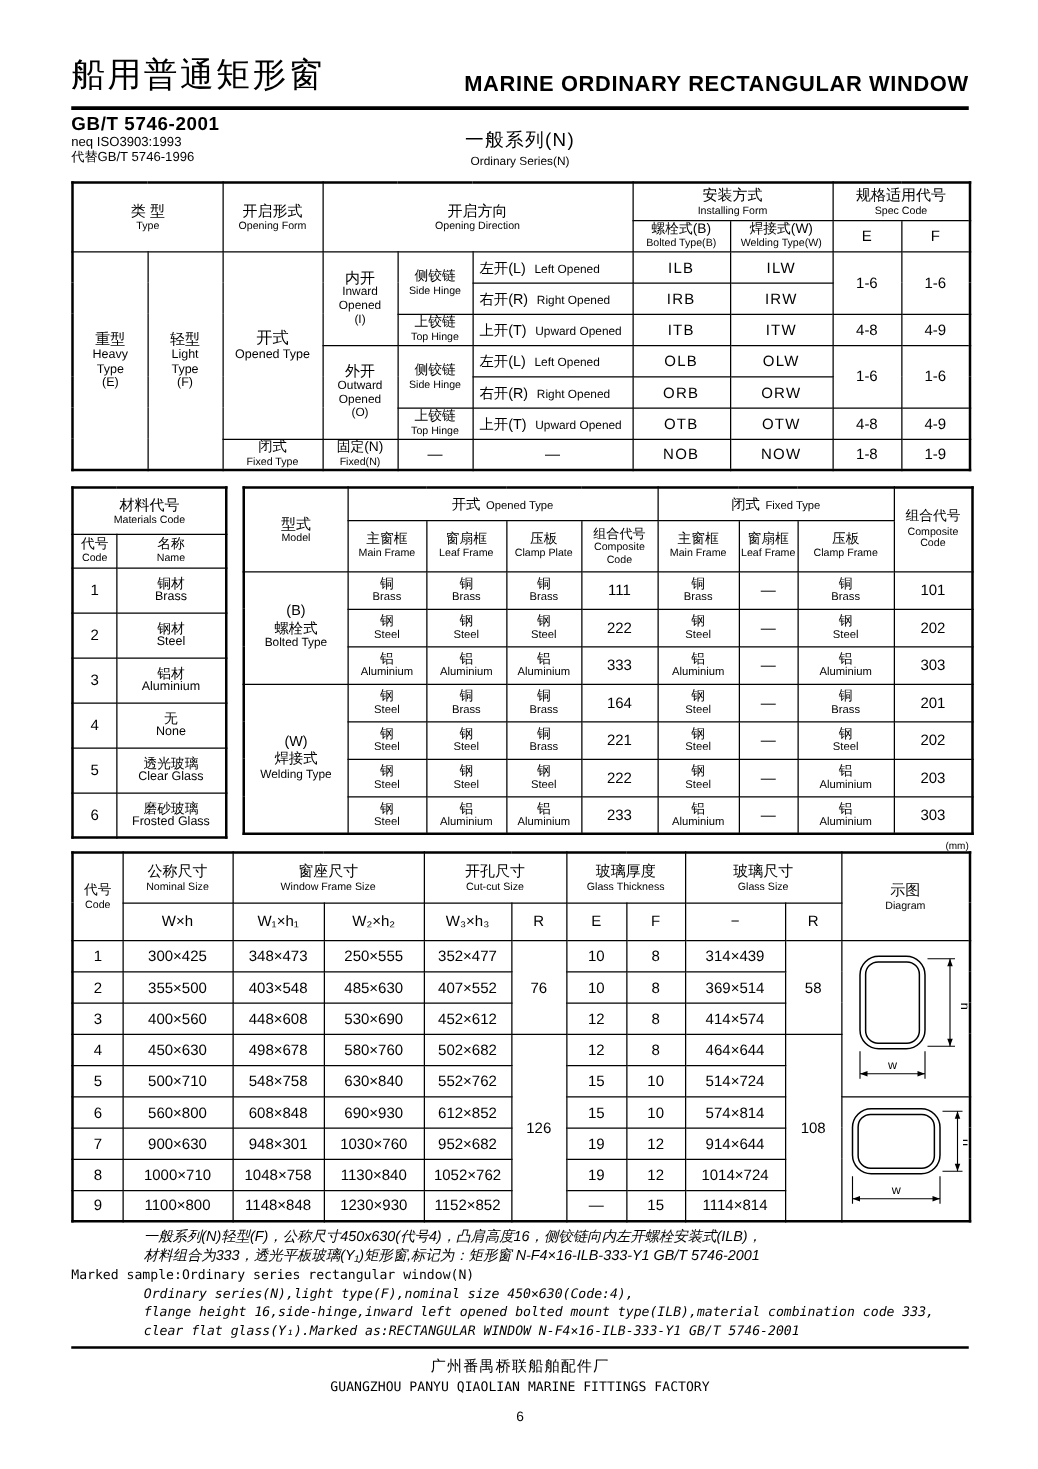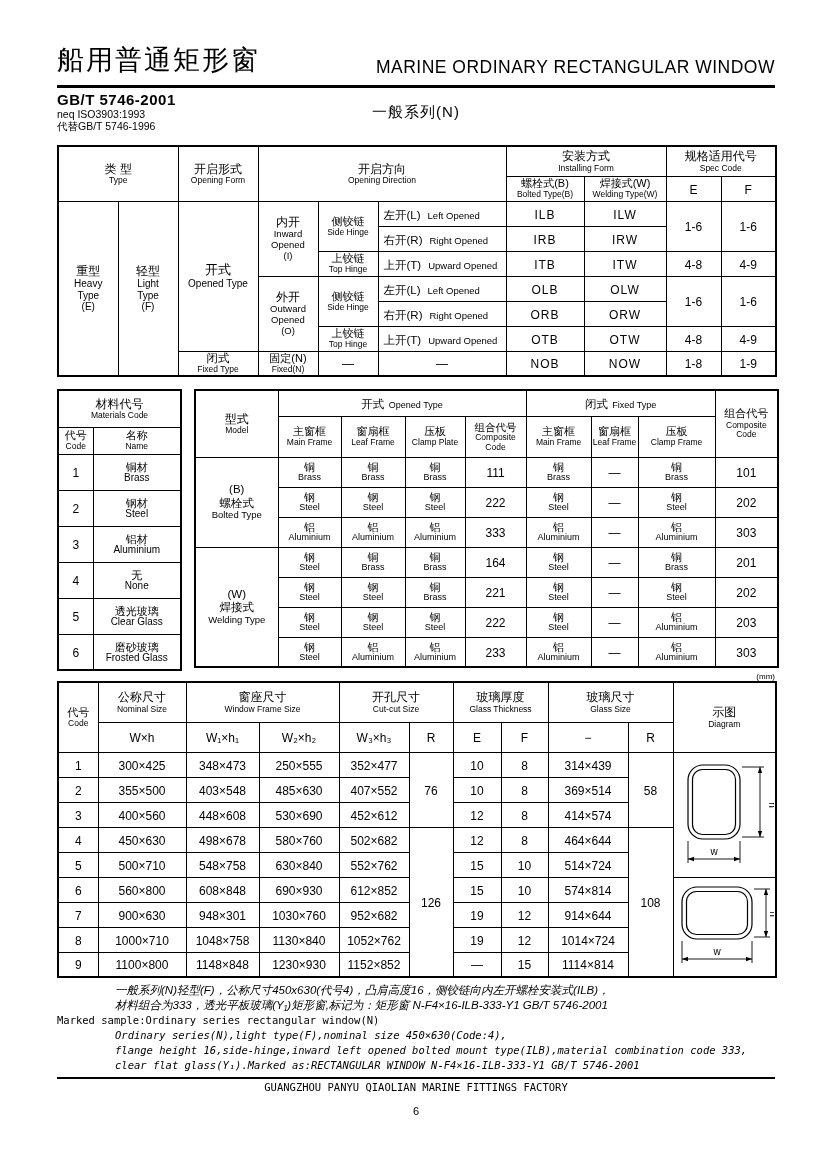--- a/index.html
+++ b/index.html
@@ -4,21 +4,21 @@
 <style>
   html,body{margin:0;padding:0;background:#fff;}
   .page{position:relative;width:830px;height:1175px;background:#fff;color:#000;
         font-family:"Liberation Sans",sans-serif;overflow:hidden;}
   .content{position:absolute;left:57px;top:0;width:718px;}
 
   
   .title-row{display:flex;justify-content:space-between;align-items:flex-end;
              padding-top:42px;padding-bottom:7px;border-bottom:3px solid #000;}
   .title-cn{font-size:27px;letter-spacing:2px;text-align:right;}
-  .title-en{font-size:17.5px;font-weight:normal;letter-spacing:.5px;}
+  .title-en{font-size:17.5px;font-weight:bold;letter-spacing:.5px;}
   .subheader{position:relative;height:54px;margin-top:3px;}
   .std-block{position:absolute;left:0;top:0;line-height:1.15;}
   .std-main{font-size:15px;font-weight:600;letter-spacing:.5px;}
   .std-sub{font-size:10.5px;}
   .series-block{position:absolute;left:0;right:0;top:12px;text-align:center;}
   .series-cn{font-size:15px;letter-spacing:1px;}
   .series-en{font-size:9.5px;margin-top:2px;}
 
   
   table{border-collapse:collapse;table-layout:fixed;}
@@ -82,20 +82,21 @@
     <div class="title-en">MARINE ORDINARY RECTANGULAR WINDOW</div>
   </div>
   <div class="subheader">
     <div class="std-block">
       <div class="std-main">GB/T 5746-2001</div>
       <div class="std-sub">neq ISO3903:1993</div>
       <div class="std-sub">代替GB/T 5746-1996</div>
     </div>
     <div class="series-block">
       <div class="series-cn">一般系列(N)</div>
+      <div class="series-en">Ordinary Series(N)</div>
     </div>
   </div>
 
   <table class="t1 bordered">
     <colgroup>
       <col style="width:60px">
           <col style="width:60px">
           <col style="width:80px">
       <col style="width:60px">
           <col style="width:60px">
@@ -775,17 +776,18 @@
   <div class="notes">
     <div class="note-cn indent">一般系列(N)轻型(F)，公称尺寸450x630(代号4)，凸肩高度16，侧铰链向内左开螺栓安装式(ILB)，</div>
     <div class="note-cn indent">材料组合为333，透光平板玻璃(Y₁)矩形窗,标记为：矩形窗  N-F4×16-ILB-333-Y1  GB/T 5746-2001</div>
     <div class="note-en">Marked sample:Ordinary series rectangular window(N)</div>
     <div class="note-en indent">Ordinary series(N),light type(F),nominal size 450×630(Code:4),</div>
     <div class="note-en indent">flange height 16,side-hinge,inward left opened bolted mount type(ILB),material combination code 333,</div>
     <div class="note-en indent">clear flat glass(Y₁).Marked as:RECTANGULAR WINDOW  N-F4×16-ILB-333-Y1  GB/T 5746-2001</div>
   </div>
 
   <div class="footer-rule"></div>
+  <div class="factory-cn">广州番禺桥联船舶配件厂</div>
   <div class="factory-en">GUANGZHOU PANYU QIAOLIAN MARINE FITTINGS FACTORY</div>
   <div class="page-num">6</div>
 
 </div>
 </div>
 
 </body></html>

